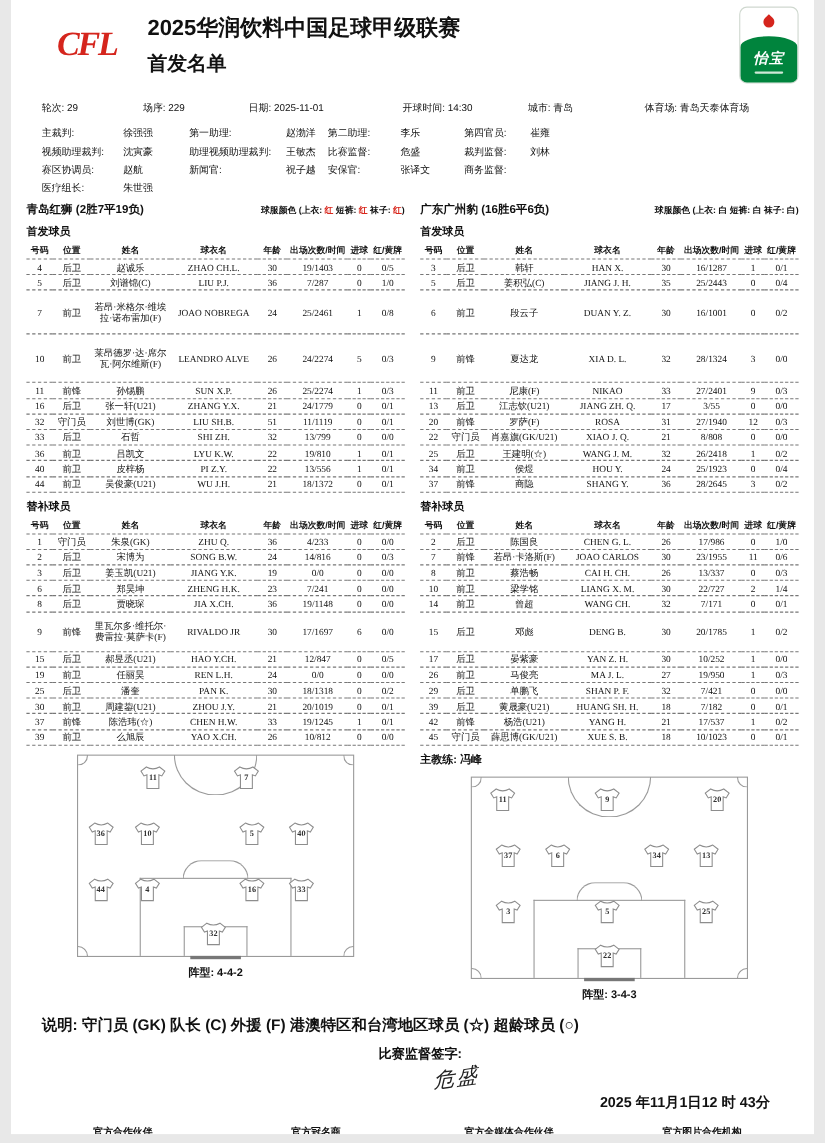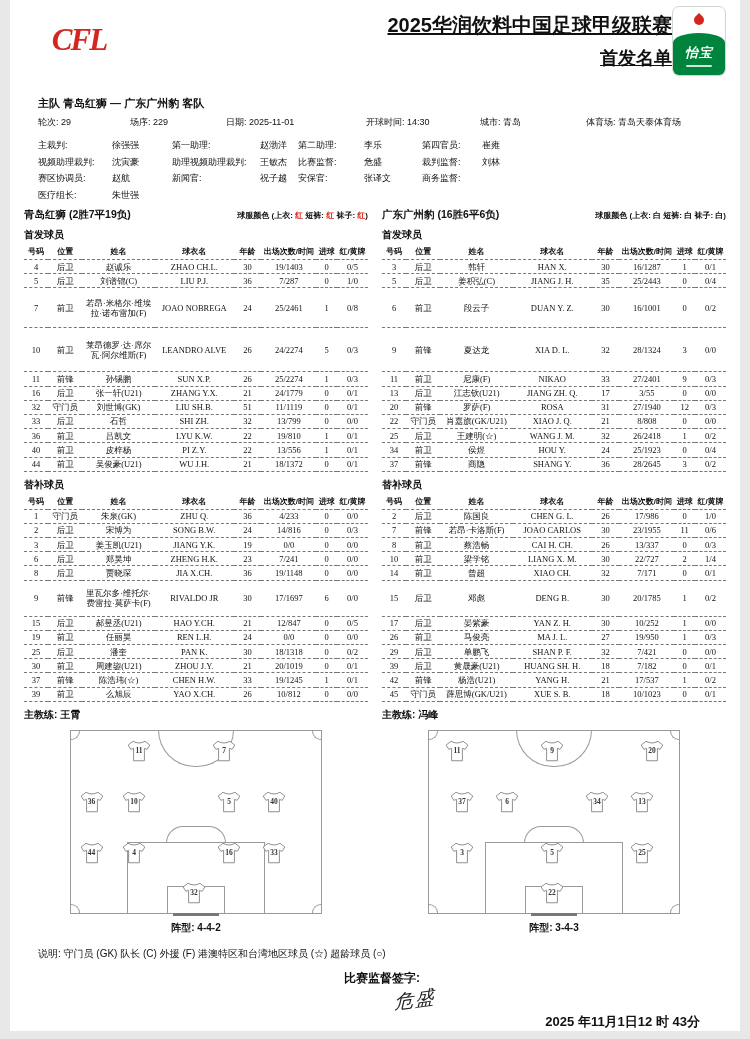--- a/index.html
+++ b/index.html
@@ -4,21 +4,21 @@
 <style>
   html,body{margin:0;padding:0;background:#e8e8e8;width:750px;height:1039px;overflow:hidden;
     font-family:"Liberation Sans",sans-serif;color:#111;}
   .sheet{position:relative;margin:0 10px;height:1031px;background:#fff;padding:6px 14px 0;
     box-sizing:border-box;overflow:hidden;}
   
   .header{display:flex;align-items:flex-start;justify-content:space-between;height:86px;}
   .cfl{width:110px;padding-top:16px;text-align:center;}
   .cfl span{font-size:31px;font-weight:800;font-style:italic;color:#d5251d;letter-spacing:-2px;
     font-family:"Liberation Serif",serif;}
-  .titles{flex:1;text-align:right;padding-top:6px;text-decoration:underline;}
+  .titles{flex:1;text-align:left;padding-top:6px;}
   .t1{font-size:20px;font-weight:800;}
   .t2{font-size:18px;font-weight:800;margin-top:7px;}
   .yibao{width:54px;height:70px;border:1px solid #cfd8cf;border-radius:7px;overflow:hidden;
     background:#fff;box-sizing:border-box;}
   .yibao-top{height:26px;display:flex;align-items:center;justify-content:center;}
   .drop{width:10px;height:10px;background:#d5251d;border-radius:0 50% 50% 50%;transform:rotate(45deg);}
   .yibao-bottom{height:44px;background:#00843d;border-radius:50% 50% 0 0/22% 22% 0 0;
     display:flex;flex-direction:column;align-items:center;justify-content:center;}
   .yibao-bottom b{color:#fff;font-size:13px;font-style:italic;letter-spacing:1px;}
   .yibao-bottom i{display:block;width:26px;height:2px;background:#cfe8d6;margin-top:3px;border-radius:1px;}
@@ -60,21 +60,21 @@
   .corner.tl{top:-1px;left:-1px;border-top:none;border-left:none;border-radius:0 0 9px 0;}
   .corner.tr{top:-1px;right:-1px;border-top:none;border-right:none;border-radius:0 0 0 9px;}
   .corner.bl{bottom:-1px;left:-1px;border-bottom:none;border-left:none;border-radius:0 9px 0 0;}
   .corner.br{bottom:-1px;right:-1px;border-bottom:none;border-right:none;border-radius:9px 0 0 0;}
   .shirt{position:absolute;width:26px;height:22px;}
   .shirt svg{position:absolute;inset:0;width:100%;height:100%;}
   .shirt .sn{position:absolute;top:6px;left:0;right:0;text-align:center;font-size:7.5px;font-weight:700;
     font-family:"Liberation Serif",serif;color:#333;}
   .formation-label{text-align:center;font-size:10px;margin-top:7px;font-weight:600;}
   
-  .legend{font-size:10px;font-weight:400;margin-top:12px;padding-left:14px;}
+  .legend{font-size:14px;font-weight:700;margin-top:12px;padding-left:14px;}
   .sig-row{display:flex;align-items:center;margin-top:9px;padding-left:14px;flex-direction:column;}
   .sig-label{font-weight:800;font-size:12px;}
   .sig-name{font-size:19px;margin-left:66px;transform:rotate(-8deg) skewX(-8deg);font-style:italic;
     color:#222;font-family:"Liberation Serif",serif;letter-spacing:2px;}
   .sig-date{margin-left:auto;font-weight:800;font-size:13px;margin-right:26px;}
   .sponsor-labels{display:grid;grid-template-columns:1fr 1fr 1fr 1fr;text-align:center;margin-top:12px;}
   .sp-cn{font-size:9px;font-weight:800;}
   .sp-en{font-size:5.5px;color:#8a8a8a;margin-top:2px;}
 </style>
 </head>
@@ -94,21 +94,20 @@
       <div class="yibao-top">
           <div class="drop"></div>
         </div>
       <div class="yibao-bottom">
         <b>怡宝</b>
           <i></i>
       </div>
     </div>
   </div>
 
-  <div class="teams-line">主队 青岛红狮 — 广东广州豹 客队</div>
   <div class="info-row">
       <span>轮次: 29</span>
       <span>场序: 229</span>
       <span>日期: 2025-11-01</span>
       <span>开球时间: 14:30</span>
       <span>城市: 青岛</span>
       <span>体育场: 青岛天泰体育场</span>
     </div>
   <div class="officials">
       <div class="off-row">
@@ -436,24 +435,20 @@
               <td>前卫</td>
               <td>么旭辰</td>
               <td>YAO X.CH.</td>
               <td>26</td>
               <td>10/812</td>
               <td>0</td>
               <td>0/0</td>
             </tr>
           </tbody>
       </table>
-      <div class="coach">
-        <span>主教练:</span>
-        <span>王霄</span>
-      </div>
       <div class="pitch">
         <div class="center-arc"></div>
         <div class="pen-arc"></div>
         <div class="pen-box"></div>
         <div class="goal-box"></div>
         <div class="goal-bar"></div>
         <div class="corner tl"></div>
           <div class="corner tr"></div>
           <div class="corner bl"></div>
           <div class="corner br"></div>
@@ -731,21 +726,21 @@
               <td>LIANG X. M.</td>
               <td>30</td>
               <td>22/727</td>
               <td>2</td>
               <td>1/4</td>
             </tr>
             <tr>
               <td>14</td>
               <td>前卫</td>
               <td>曾超</td>
-              <td>XIAO CH.</td>
+              <td>WANG CH.</td>
               <td>32</td>
               <td>7/171</td>
               <td>0</td>
               <td>0/1</td>
             </tr>
             <tr>
               <td>15</td>
               <td>后卫</td>
               <td>邓彪</td>
               <td>DENG B.</td>

